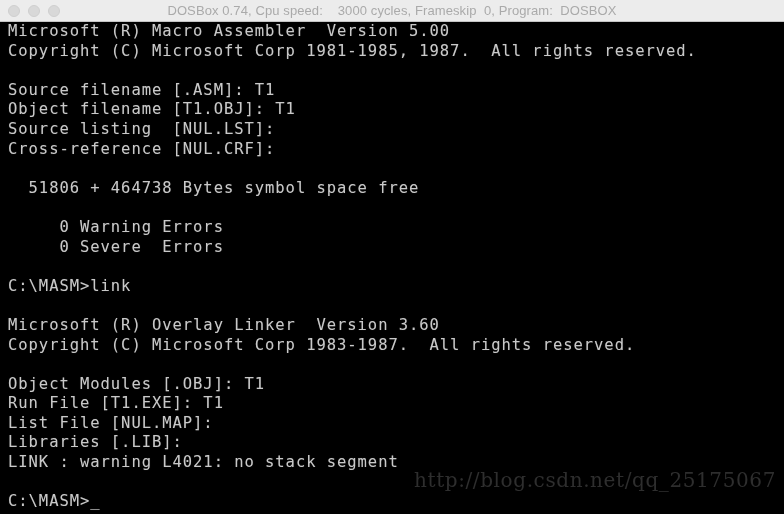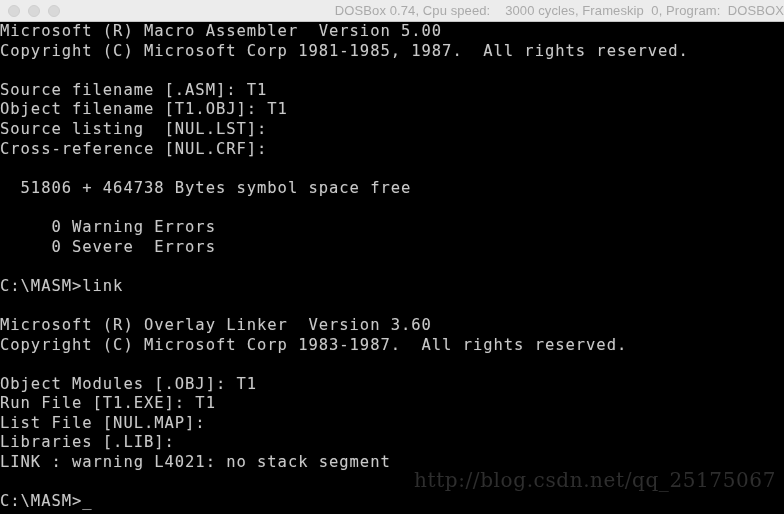--- a/index.html
+++ b/index.html
@@ -43,21 +43,21 @@
     border: 1px solid #cfcfcf;
     box-sizing: border-box;
   }
   #titlebar-title {
     position: absolute;
     left: 0;
     right: 0;
     top: 0;
     height: 22px;
     line-height: 22px;
-    text-align: right;
+    text-align: center;
     font-family: "Liberation Sans", sans-serif;
     font-size: 13px;
     color: #aaaaaa;
     letter-spacing: 0.1px;
     white-space: pre;
     pointer-events: none;
     border-radius: 10px;
   }
 
   
@@ -81,20 +81,21 @@
     line-height: 19.6px;
     color: #c9c9c9;
     white-space: pre;
     letter-spacing: 0.95px;
     text-shadow: 0 0 1px rgba(200,200,200,0.25);
   }
   .term-line {
     display: block;
     height: 19.6px;
     white-space: pre;
+    margin-left: 8px;
   }
 
   
   #watermark {
     position: absolute;
     right: 8px;
     bottom: 22px;
     font-family: "DejaVu Serif", "Liberation Serif", serif;
     font-size: 20px;
     color: #2e2e2e;

